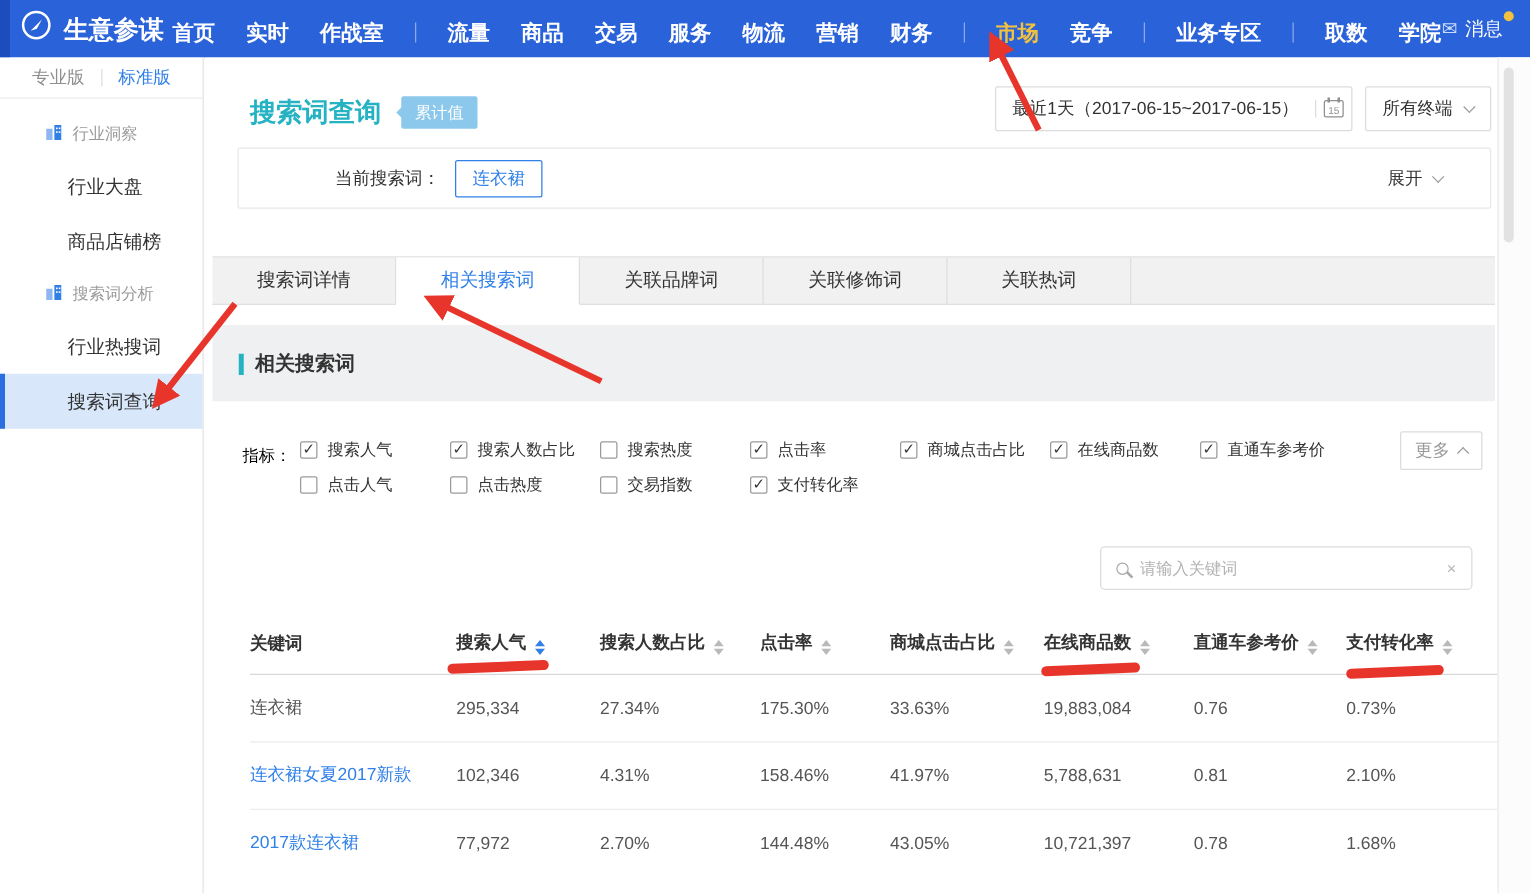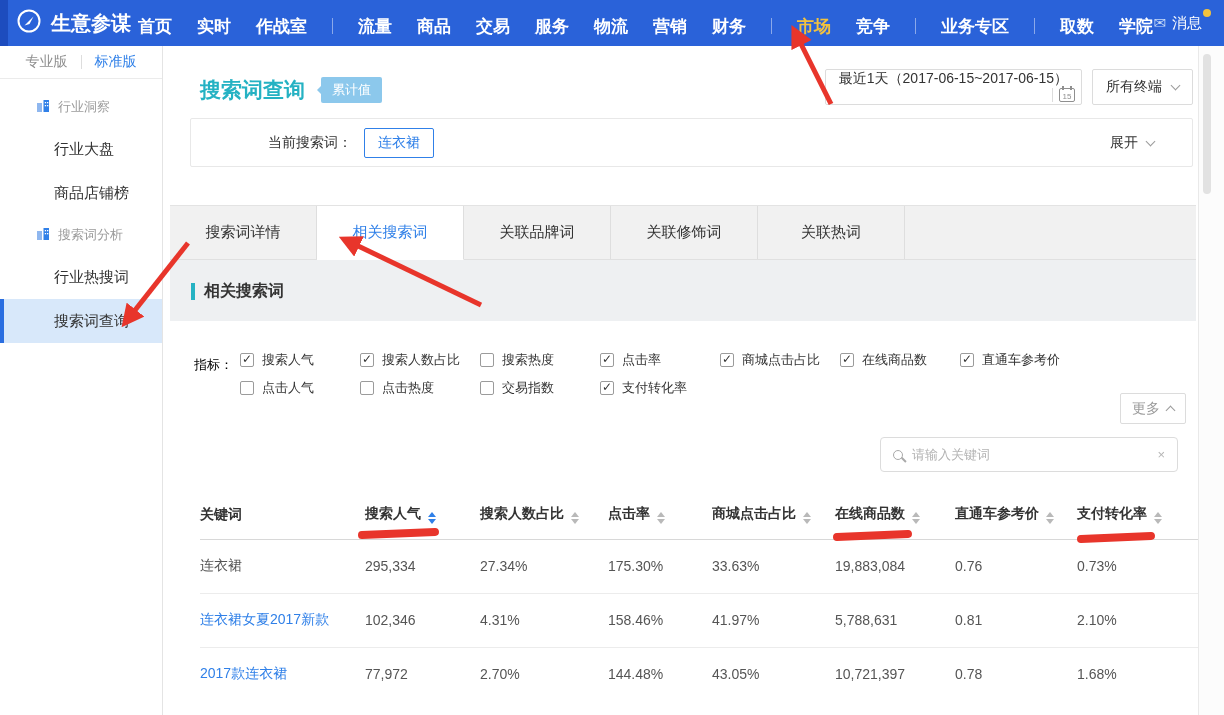--- a/index.html
+++ b/index.html
@@ -33,51 +33,51 @@
 
   
   .main { position: absolute; left: 164px; top: 46px; right: 0; bottom: 0; background: #fff; }
 
   .page-head { position: absolute; left: 36px; top: 30px; display: flex; align-items: center; }
   .page-title { font-size: 21px; font-weight: bold; color: #25b2c3; }
   .badge { position: relative; margin-left: 16px; background: #8cc8ec; color: #fff; font-size: 13px; padding: 4px 11px; border-radius: 2px; }
   .badge::before { content: ""; position: absolute; left: -10px; top: 50%; transform: translateY(-50%); border: 6px solid transparent; border-right-color: #8cc8ec; }
 
   .head-controls { position: absolute; top: 23px; right: 31px; height: 36px; display: flex; gap: 10px; }
-  .date-box { display: flex; align-items: flex-end; border: 1px solid #dcdcdc; border-radius: 2px; background: #fff; cursor: pointer; flex-direction: column; }
+  .date-box { display: flex; align-items: center; border: 1px solid #dcdcdc; border-radius: 2px; background: #fff; cursor: pointer; }
   .date-text { display: flex; align-items: center; padding: 0 13px; font-size: 14px; color: #333; }
   .cal-btn { width: 29px; border-left: 1px solid #dcdcdc; display: flex; align-items: center; justify-content: center; }
   .cal { position: relative; width: 16px; height: 14px; border: 1px solid #8f8f8f; border-radius: 2px; font-size: 8px; color: #8f8f8f; display: flex; align-items: flex-end; justify-content: center; line-height: 9px; }
   .cal::before, .cal::after { content: ""; position: absolute; top: -3px; width: 2px; height: 4px; background: #8f8f8f; }
   .cal::before { left: 2px; } .cal::after { right: 2px; }
   .terminal-box { display: flex; align-items: center; gap: 10px; padding: 0 13px; border: 1px solid #dcdcdc; border-radius: 2px; font-size: 14px; color: #333; cursor: pointer; }
   .chev-down { display: inline-block; width: 7px; height: 7px; border-right: 1.5px solid #9b9b9b; border-bottom: 1.5px solid #9b9b9b; transform: rotate(45deg); margin-top: -3px; }
   .chev-up { display: inline-block; width: 7px; height: 7px; border-right: 1.5px solid #9b9b9b; border-bottom: 1.5px solid #9b9b9b; transform: rotate(-135deg); margin-top: 4px; }
 
   .cur-card { position: absolute; left: 26px; right: 31px; top: 72px; height: 49px; border: 1px solid #e8e8e8; border-radius: 2px; display: flex; align-items: center; }
   .cur-label { margin-left: 77px; font-size: 14px; color: #333; }
   .kw-chip { margin-left: 12px; border: 1px solid #3080e8; color: #3080e8; font-size: 14px; padding: 5px 13px; border-radius: 2px; cursor: pointer; background: #fff; }
   .expand { position: absolute; right: 38px; display: flex; align-items: center; gap: 9px; font-size: 14px; color: #333; cursor: pointer; }
 
-  .tabbar { position: absolute; left: 6px; right: 28px; top: 159px; height: 55px; background: #f1f1f1; border-top: 1px solid #e3e3e3; border-bottom: 1px solid #e0e0e0; display: flex; }
+  .tabbar { position: absolute; left: 6px; right: 28px; top: 159px; height: 39px; background: #f1f1f1; border-top: 1px solid #e3e3e3; border-bottom: 1px solid #e0e0e0; display: flex; }
   .tab { width: 147px; display: flex; align-items: center; justify-content: center; font-size: 15px; color: #333; border-right: 1px solid #dedede; cursor: pointer; }
   .tab.active { background: #fff; color: #3080e8; margin-bottom: -1px; border-bottom: 1px solid #fff; }
 
   .band { position: absolute; left: 6px; right: 28px; top: 214px; height: 61px; background: #eef0f2; }
   .sec-head { display: flex; align-items: center; gap: 9px; padding: 21px 0 0 21px; }
   .sec-bar { width: 4px; height: 17px; background: #25b2c3; }
   .sec-title { font-size: 16px; font-weight: bold; color: #333; }
 
   .filters-label { position: absolute; left: 30px; top: 310px; font-size: 13px; color: #000000; }
   .filter-row { position: absolute; left: 76px; display: flex; }
   .filter-row.r1 { top: 305px; } .filter-row.r2 { top: 333px; }
   .filter { width: 120px; display: flex; align-items: center; gap: 8px; font-size: 13px; color: #333; cursor: pointer; }
   .cb { position: relative; width: 14px; height: 14px; border: 1px solid #9b9b9b; border-radius: 2px; background: #fff; flex: none; }
   .cb[data-checked="true"]::after { content: "✓"; position: absolute; left: 1px; top: -2px; font-size: 12px; font-weight: bold; color: #333; }
-  .more-btn { position: absolute; right: 38px; top: 299px; height: 31px; width: 66px; border: 1px solid #dcdcdc; border-radius: 2px; display: flex; align-items: center; justify-content: center; gap: 7px; font-size: 14px; color: #9a9a9a; cursor: pointer; background: #fff; margin-top: 48px; }
+  .more-btn { position: absolute; right: 38px; top: 299px; height: 31px; width: 66px; border: 1px solid #dcdcdc; border-radius: 2px; display: flex; align-items: center; justify-content: center; gap: 7px; font-size: 14px; color: #9a9a9a; cursor: pointer; background: #fff; }
 
   .search-box { position: absolute; left: 716px; top: 391px; width: 298px; height: 35px; border: 1px solid #dcdcdc; border-radius: 4px; display: flex; align-items: center; padding: 0 12px; gap: 9px; background: #fff; }
   .mag { position: relative; width: 10px; height: 10px; border: 1.5px solid #a9a9a9; border-radius: 50%; flex: none; }
   .mag::after { content: ""; position: absolute; width: 6px; height: 1.5px; background: #a9a9a9; transform: rotate(45deg); right: -5px; bottom: -2px; }
   .search-box input { flex: 1; border: none; outline: none; font-size: 13px; color: #333; font-family: "Liberation Sans", sans-serif; background: transparent; }
   .search-box input::placeholder { color: #b3b3b3; }
   .clear-x { color: #b5b5b5; font-size: 13px; cursor: pointer; }
 
   .data-table { position: absolute; left: 36px; top: 445px; width: 1000px; border-collapse: collapse; table-layout: fixed; }
   .data-table th { text-align: left; font-size: 14px; font-weight: bold; color: #333; height: 48px; border-bottom: 1px solid #d8d8d8; white-space: nowrap; }

